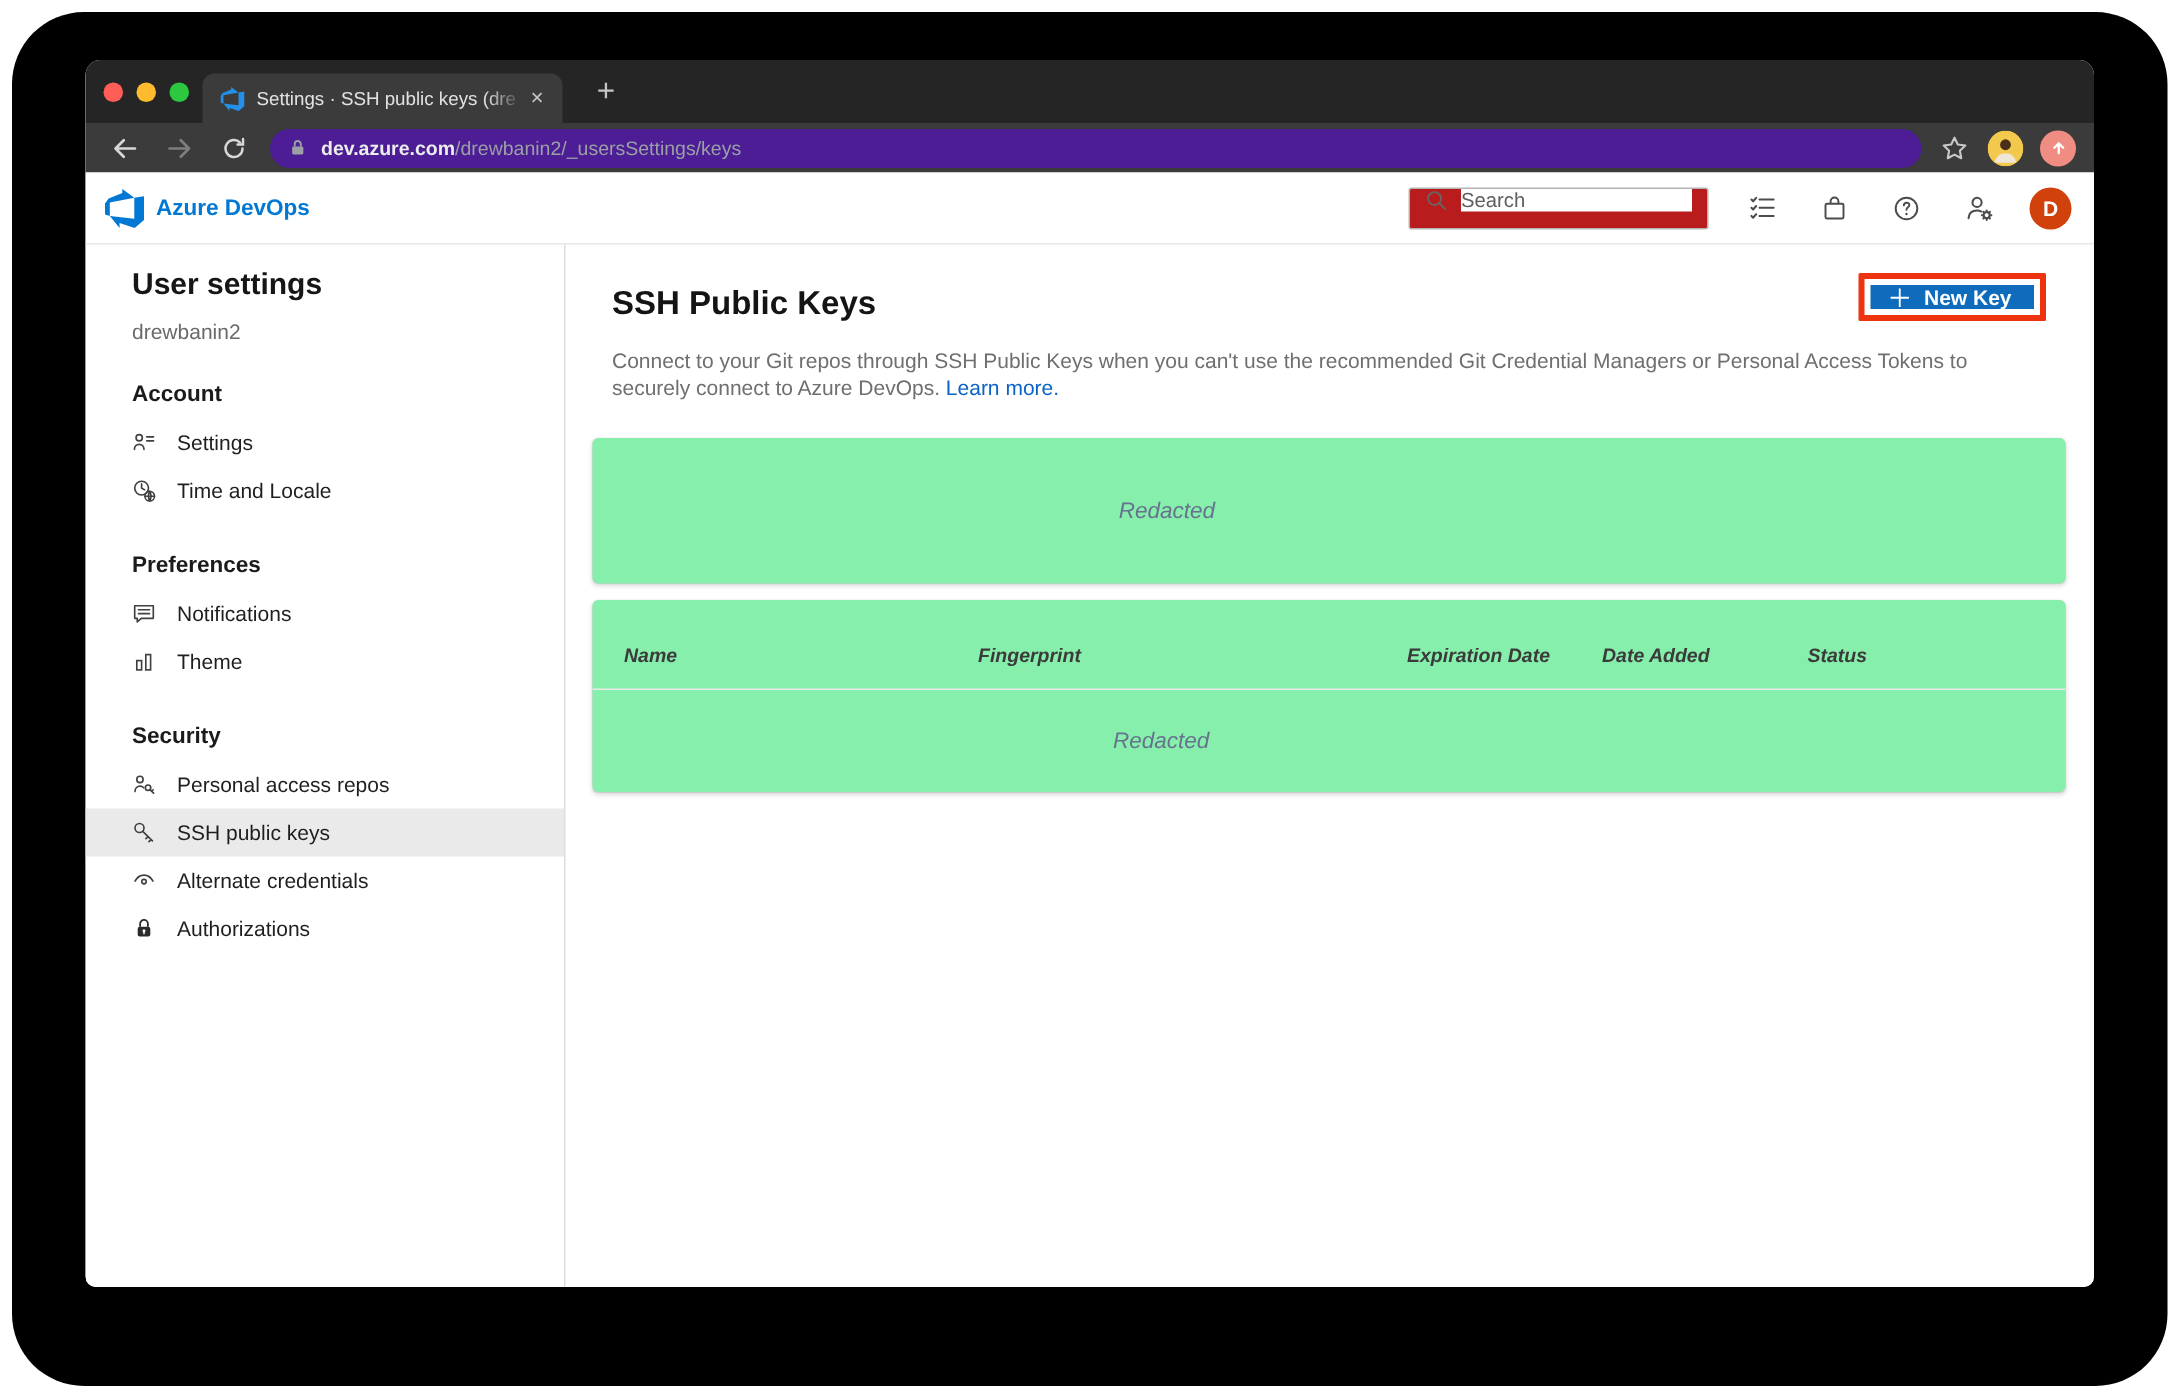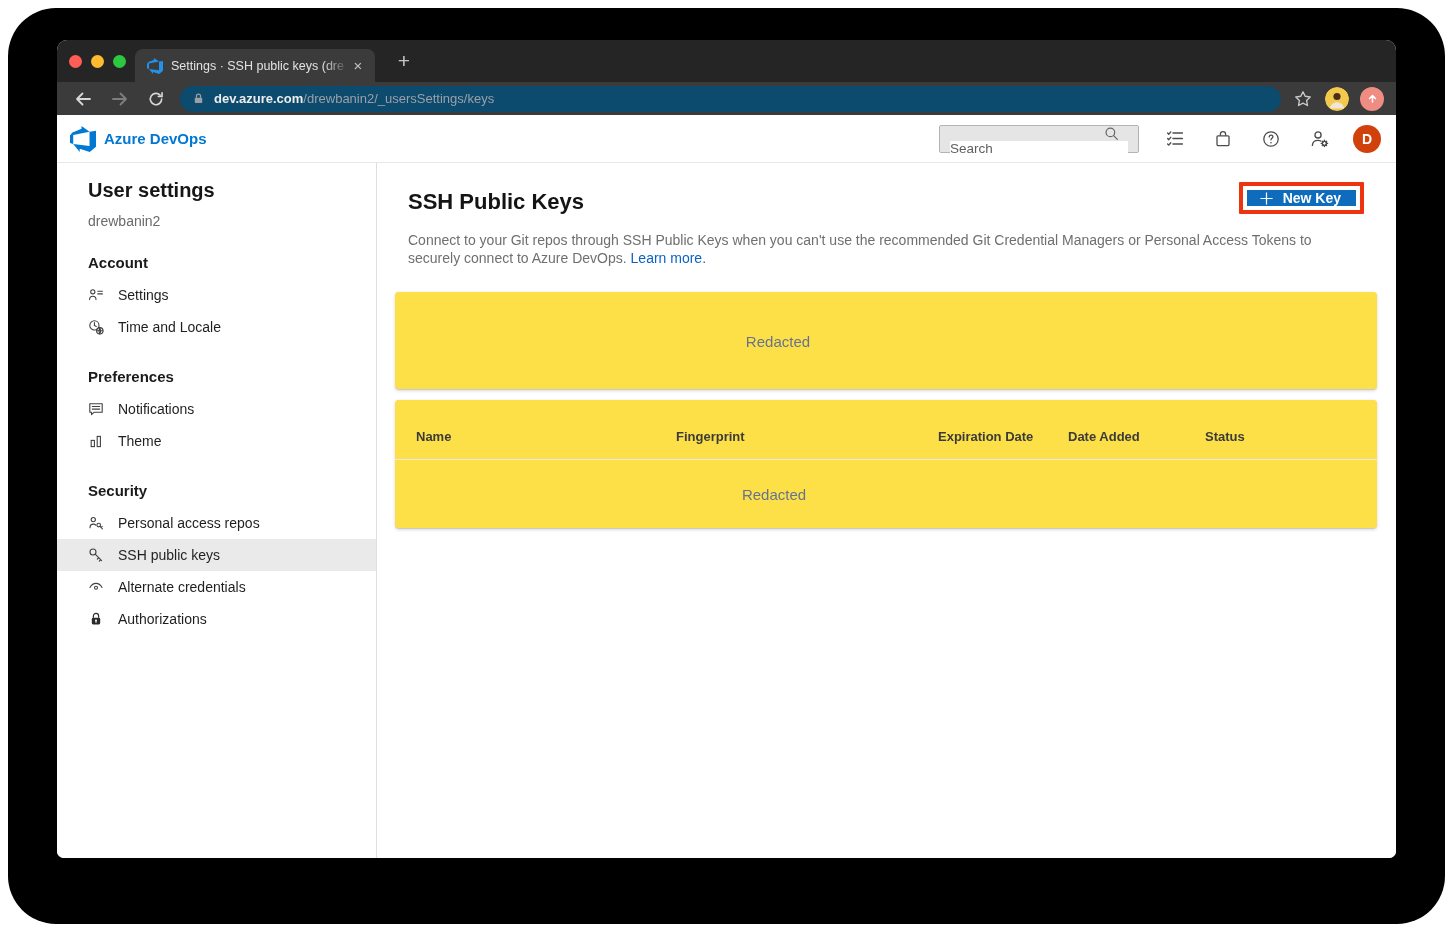--- a/index.html
+++ b/index.html
@@ -17,35 +17,35 @@
   .tab { position:absolute; left:78px; top:9px; width:240px; height:33px; background:#3b3b3b; border-radius:8px 8px 0 0; display:flex; align-items:center; padding:0 8px 0 12px; }
   .tab-fav { width:16px; height:16px; flex:none; }
   .tab-title { flex:1; margin-left:8px; font-size:12.5px; color:#e2e2e2; white-space:nowrap; overflow:hidden; position:relative; }
   .tab-title::after { content:""; position:absolute; right:0; top:0; bottom:0; width:26px; background:linear-gradient(to right, rgba(59,59,59,0), #3b3b3b); }
   .tab-close { width:18px; height:18px; flex:none; color:#c4c4c4; font-size:15px; line-height:17px; text-align:center; border-radius:50%; }
   .newtab { position:absolute; left:334px; top:8px; width:26px; height:26px; color:#c4c4c4; font-size:21px; font-weight:300; text-align:center; line-height:25px; }
 
   .toolbar { height:33px; background:#3b3b3b; flex:none; display:flex; align-items:center; padding:0 10px 0 16px; }
   .nav-ic { width:20px; height:20px; flex:none; margin-right:17px; }
   .nav-ic.reload { width:18px; height:18px; margin-right:15px; }
-  .urlbar { flex:1; height:26px; border-radius:13px; background:#0c4a6e; display:flex; align-items:center; padding:0 12px; min-width:0; }
+  .urlbar { flex:1; height:26px; border-radius:13px; background:#4c1d95; display:flex; align-items:center; padding:0 12px; min-width:0; }
   .urlbar svg { flex:none; margin-right:9px; }
   .url-host { color:#eceded; font-size:13px; font-weight:700; white-space:nowrap; }
   .url-path { color:#9ba0a6; font-size:13px; white-space:nowrap; }
   .star-ic { width:20px; height:20px; flex:none; margin:0 12px; }
   .chrome-avatar { width:24px; height:24px; flex:none; border-radius:50%; overflow:hidden; }
   .update-btn { width:24px; height:24px; flex:none; border-radius:50%; background:#f08d82; margin-left:11px; margin-right:2px; display:flex; align-items:center; justify-content:center; }
 
   
   .page { flex:1; background:#fff; display:flex; flex-direction:column; min-height:0; }
   .azure-header { height:48px; flex:none; border-bottom:1px solid #e8e8e8; display:flex; align-items:center; padding-left:13px; }
   .az-logo { width:26px; height:26px; flex:none; }
   .az-product { margin-left:8px; font-size:15px; font-weight:700; color:#0078d4; }
   .spacer { flex:1; }
-  .search-box { width:200px; height:28px; border:1px solid #b3b3b3; border-radius:2px; display:flex; align-items:flex-end; padding:0 10px; margin-right:12px; background:#e5e5e5;flex-direction:column; }
+  .search-box { width:200px; height:28px; border:1px solid #b3b3b3; border-radius:2px; display:flex; align-items:flex-start; padding:0 10px; margin-right:12px; background:#b91c1c; }
   .search-box svg { flex:none; margin-right:9px; }
   .search-box input { border:none; outline:none; width:100%; font-size:13.5px; color:#333; font-family:"Liberation Sans",sans-serif; }
   .search-box input::placeholder { color:#615f5d; }
   .hdr-ic { width:48px; height:47px; display:flex; align-items:center; justify-content:center; }
   .az-avatar { width:28px; height:28px; border-radius:50%; background:#d1410c; color:#fff; font-size:14px; font-weight:700; display:flex; align-items:center; justify-content:center; margin:0 15px 0 10px; }
 
   .content { flex:1; display:flex; min-height:0; }
   .sidebar { width:320px; flex:none; border-right:1px solid #dedede; padding-top:16px; }
   .sb-title { margin-left:31px; font-size:20px; font-weight:700; color:#161616; }
   .sb-user { margin:11px 0 0 31px; font-size:14px; color:#6a6a6a; }
@@ -54,28 +54,28 @@
   .sb-item.active { background:#eaeaea; }
   .sb-item svg { flex:none; }
 
   .main { flex:1; position:relative; padding:0 19px 0 31px; min-width:0; }
   .main-title { margin-top:26px; font-size:22px; font-weight:700; color:#141414; }
   .annotation { position:absolute; top:19px; right:32px; border:4px solid #ee3311; padding:4px; border-radius:1px; }
   .newkey-btn { height:16px; display:flex; align-items:center; gap:9px; padding:0 15px 0 12px; background:#0f6cbd; border:none; color:#fff; font-size:14px; font-weight:700; font-family:"Liberation Sans",sans-serif; cursor:pointer; }
   .desc { margin-top:17px; max-width:955px; font-size:14px; line-height:17.5px; color:#6f6f6f; }
   .desc a { color:#0b63c5; text-decoration:none; }
 
-  .card { background:#fde047; border-radius:4px; box-shadow:0 1.6px 3.6px rgba(0,0,0,.14), 0 .3px .9px rgba(0,0,0,.11); margin-left:-13px; width:calc(100% + 13px); position:relative; }
+  .card { background:#86efac; border-radius:4px; box-shadow:0 1.6px 3.6px rgba(0,0,0,.14), 0 .3px .9px rgba(0,0,0,.11); margin-left:-13px; width:calc(100% + 13px); position:relative;font-style:italic; }
   .card-1 { margin-top:25px; height:97px; }
   .card-2 { margin-top:11px; height:128px; }
   .redacted { position:absolute; top:50%; transform:translate(-50%,-50%); color:#67738e; font-size:15px; }
   .redacted.r1 { left:39%; }
   .thead { height:60px; border-bottom:1px solid #eaeaea; position:relative; }
   .th { position:absolute; top:29px; font-size:13px; font-weight:700; color:#3b3b3b; }
-  .th-0{ left:21px; } .th-1{ left:281px; } .th-2{ left:543px; } .th-3{ left:673px; } .th-4{ left:810px; }
+  .th-0{ left:21px; } .th-1{ left:257px; } .th-2{ left:543px; } .th-3{ left:673px; } .th-4{ left:810px; }
   .trow { height:67px; position:relative; }
   .redacted.r2 { left:38.6%; }
 
   svg { display:block; }
 </style>
 </head>
 <body>
 
 <div class="canvas">
   <div class="black-blob"></div>

